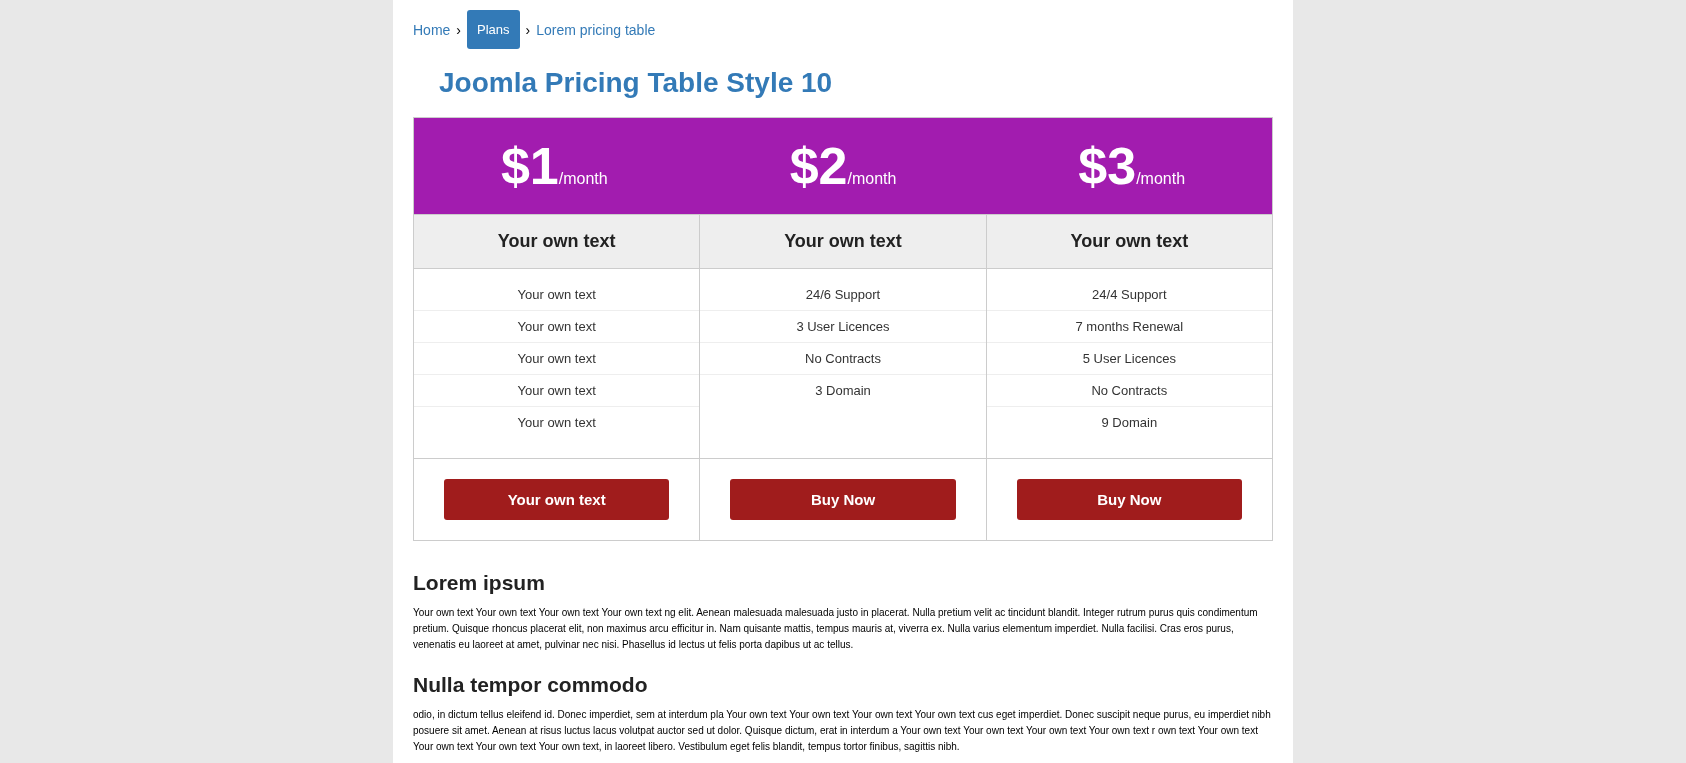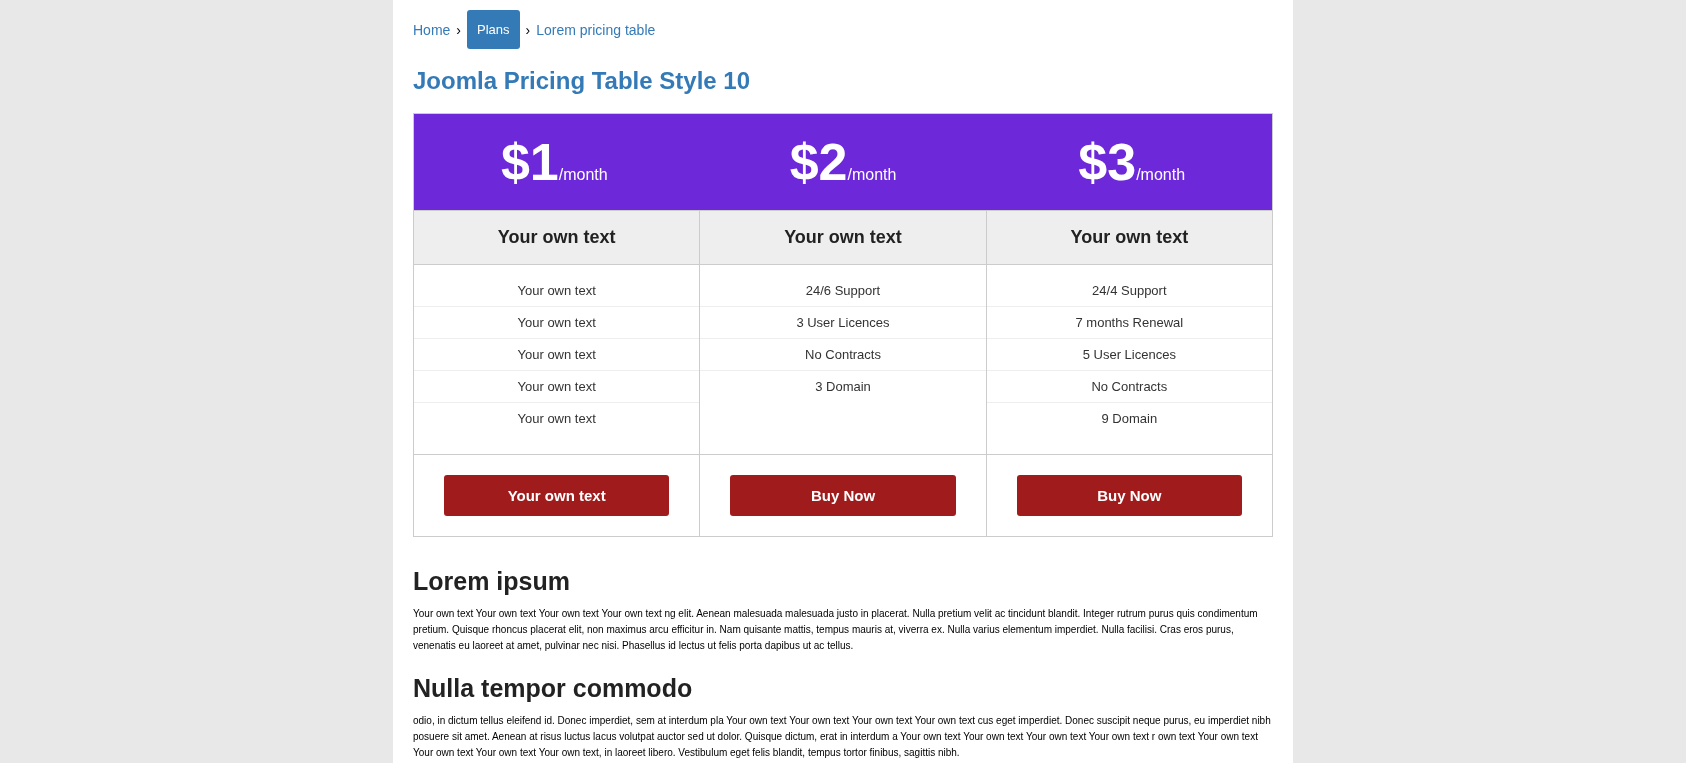--- a/index.html
+++ b/index.html
@@ -36,34 +36,35 @@
     .breadcrumb .active-crumb {
       background: #337ab7;
       color: #fff;
       padding: 12px 10px;
       border-radius: 3px;
       font-size: 13px;
     }
     
     .page-title {
       color: #337ab7;
-      font-size: 24px;
+      font-size: 28px;
       font-weight: bold;
       margin-bottom: 18px;
+      margin-left: 26px;
     }
     
     .pricing-table {
       width: 100%;
       border: 1px solid #ccc;
       border-collapse: collapse;
       margin-bottom: 30px;
     }
     
     .pricing-header {
-      background: #6d28d9;
+      background: #a21caf;
       display: flex;
       gap: 8px;
     }
     .pricing-header-cell {
       flex: 1;
       text-align: center;
       padding: 22px 10px;
       color: #fff;
     }
     .price-big {
@@ -129,21 +130,21 @@
       border: none;
       padding: 12px 30px;
       font-size: 15px;
       font-weight: bold;
       cursor: pointer;
       border-radius: 3px;
       width: 100%;
     }
     
     .section-title {
-      font-size: 25px;
+      font-size: 21px;
       font-weight: bold;
       color: #222;
       margin-bottom: 10px;
     }
     .section-text {
       font-size: 10px;
       color: #000000;
       line-height: 1.6;
       margin-bottom: 20px;
     }

